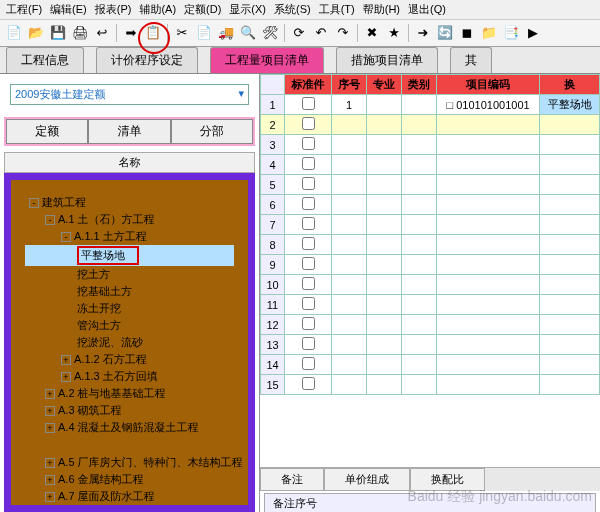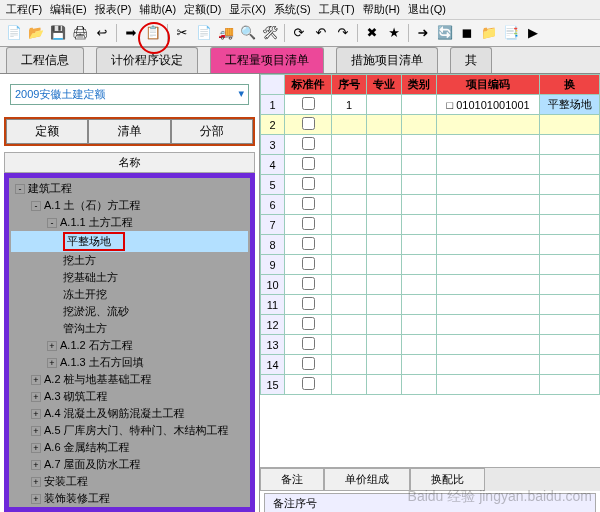--- a/index.html
+++ b/index.html
@@ -9,24 +9,24 @@
 .toolbar{display:flex;gap:6px;padding:4px 6px;border-bottom:1px solid #a0a0a0;background:#f4f4f4;align-items:center}
 .tbico{width:16px;height:16px;display:inline-block;font-size:13px;line-height:16px;text-align:center}
 .tbsep{width:1px;height:18px;background:#bbb}
 .red-circle{position:absolute;left:138px;top:22px;width:32px;height:32px;border:2px solid #d00;border-radius:50%;pointer-events:none}
 .tabbar{display:flex;gap:12px;padding:0 6px;background:#eaeaea;border-bottom:1px solid #888}
 .tab{padding:4px 14px;border:1px solid #999;border-bottom:none;background:#e0e0e0;border-radius:3px 3px 0 0;font-size:12px}
 .tab.active{background:#ec4899;font-weight:normal}
 .layout{display:flex;height:calc(100% - 70px)}
 .leftpane{width:260px;border-right:1px solid #999;display:flex;flex-direction:column}
 .combo{margin:10px;border:1px solid #7a9;padding:2px 4px;color:#1a6ec7;background:#fff;display:flex;justify-content:space-between}
-.threebtns{display:flex;margin:2px 4px;border:2px solid #c2410c}
+.threebtns{display:flex;margin:2px 4px;border:2px solid #f9a8d4}
 .threebtns button{flex:1;padding:3px 0;border:1px solid #888;background:#eee;font-size:12px}
 .namehdr{text-align:center;border:1px solid #aaa;background:#f0f0f0;margin:4px 4px 0;padding:2px}
-.tree{flex:1;overflow:auto;border:5px solid #6d28d9;margin:0 4px 4px;padding:2px;background:#a3a3a3}
+.tree{flex:1;overflow:auto;border:7px solid #6d28d9;margin:0 4px 4px;padding:14px;background:#a16207}
 .tree .node{white-space:nowrap;padding:1px 0;cursor:pointer}
 .tree .exp{display:inline-block;width:10px;height:10px;border:1px solid #888;text-align:center;line-height:8px;font-size:9px;margin-right:3px}
 .tree .selected{background:#b3e0ff}
 .red-box{border:2px solid #d00;display:inline-block;padding:0 12px 0 2px}
 .rightpane{flex:1;display:flex;flex-direction:column}
 .grid{flex:1;overflow:auto;background:#fff}
 .grid table{border-collapse:collapse;width:100%}
 .grid th,.grid td{border:1px solid #9cb;padding:2px 4px;height:20px;text-align:center;font-size:11px}
 .grid th{background:#ef4444}
 .grid .rownum{background:#eef;width:24px}
@@ -105,28 +105,28 @@
       </div>
     <div class="namehdr">名称</div>
     <div class="tree">
         <div class="node" style="padding-left: 4px;"><span class="exp">-</span><span>建筑工程</span></div>
         <div class="node" style="padding-left: 20px;"><span class="exp">-</span><span>A.1 土（石）方工程</span></div>
         <div class="node" style="padding-left: 36px;"><span class="exp">-</span><span>A.1.1 土方工程</span></div>
         <div class="node selected" style="padding-left: 52px;"><span class="red-box">平整场地</span></div>
         <div class="node" style="padding-left: 52px;"><span>挖土方</span></div>
         <div class="node" style="padding-left: 52px;"><span>挖基础土方</span></div>
         <div class="node" style="padding-left: 52px;"><span>冻土开挖</span></div>
+        <div class="node" style="padding-left: 52px;"><span>管沟土方</span></div>
         <div class="node" style="padding-left: 52px;"><span>挖淤泥、流砂</span></div>
-        <div class="node" style="padding-left: 52px;"><span>管沟土方</span></div>
         <div class="node" style="padding-left: 36px;"><span class="exp">+</span><span>A.1.2 石方工程</span></div>
         <div class="node" style="padding-left: 36px;"><span class="exp">+</span><span>A.1.3 土石方回填</span></div>
         <div class="node" style="padding-left: 20px;"><span class="exp">+</span><span>A.2 桩与地基基础工程</span></div>
         <div class="node" style="padding-left: 20px;"><span class="exp">+</span><span>A.3 砌筑工程</span></div>
         <div class="node" style="padding-left: 20px;"><span class="exp">+</span><span>A.4 混凝土及钢筋混凝土工程</span></div>
-        <div class="node" style="padding-left: 20px;"><span class="exp">+</span><span>A.5 厂库房大门、特种门、木结构工程</span></div>
+        <div class="node" style="padding-left: 20px; margin-top: 18px;"><span class="exp">+</span><span>A.5 厂库房大门、特种门、木结构工程</span></div>
         <div class="node" style="padding-left: 20px;"><span class="exp">+</span><span>A.6 金属结构工程</span></div>
         <div class="node" style="padding-left: 20px;"><span class="exp">+</span><span>A.7 屋面及防水工程</span></div>
         <div class="node" style="padding-left: 20px;"><span class="exp">+</span><span>安装工程</span></div>
         <div class="node" style="padding-left: 20px;"><span class="exp">+</span><span>装饰装修工程</span></div>
       </div>
   </div>
   <div class="rightpane">
     <div class="grid">
       <table>
         <thead>

